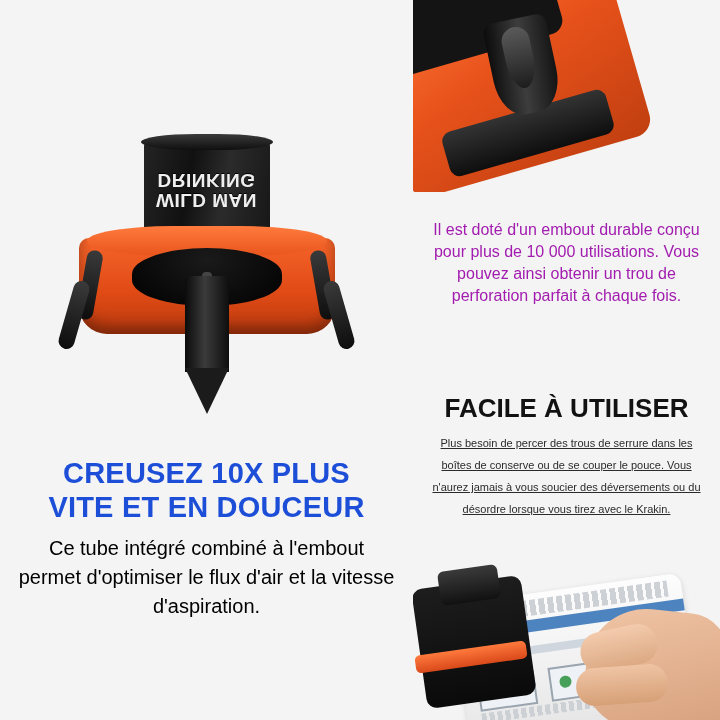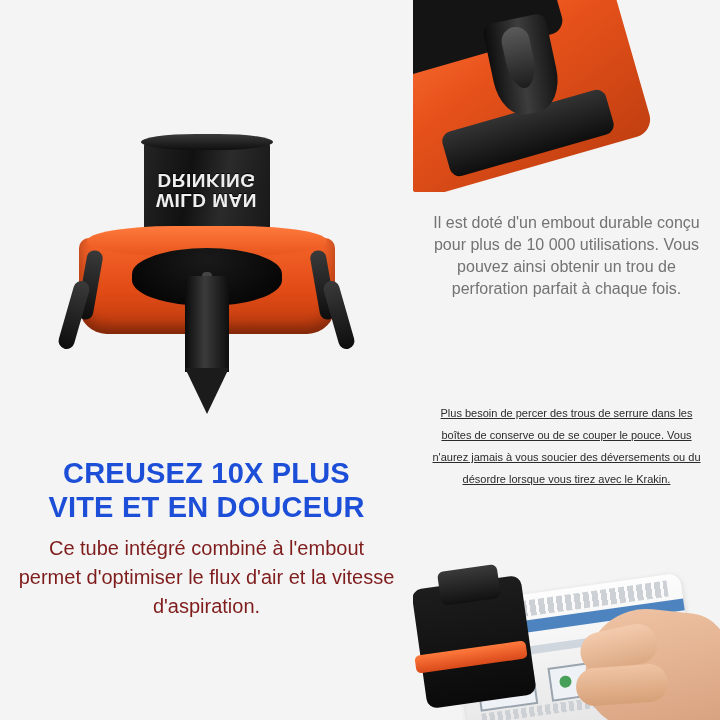--- a/index.html
+++ b/index.html
@@ -95,21 +95,21 @@
     border:5px solid #d8d8d8;border-radius:50%;transform:rotate(-25deg);
     border-left-color:transparent;border-top-color:#e4e4e4;
   }
 
   .left-caption{width:380px;text-align:center;margin-top:6px;}
   .left-title{
     font-weight:bold;font-size:29px;line-height:34px;color:#1d4ed8;
     letter-spacing:.2px;
   }
   .left-body{
-    margin-top:10px;font-size:20px;line-height:29px;color:#7f1d1d;
+    margin-top:10px;font-size:20px;line-height:29px;color:#000000;
   }
 
   
   .vline{
     position:absolute;left:413px;top:22px;width:1px;height:676px;background:#d6d6d6;
   }
   .hline1{position:absolute;left:434px;top:192px;width:268px;height:1px;background:#d6d6d6;}
   .hline2{position:absolute;left:434px;top:377px;width:268px;height:1px;background:#d6d6d6;}
 
   
@@ -133,21 +133,21 @@
     border-radius:10px 10px 40% 40%;transform:rotate(-12deg);
   }
   .tip-point:after{
     content:"";position:absolute;left:16px;top:8px;width:28px;height:62px;
     background:linear-gradient(180deg,#5a5a5a,#1d1d1d);border-radius:14px 14px 50% 50%;
   }
 
   
   .r-txt1{grid-column:2;grid-row:2;padding:18px 14px 0;text-align:center;}
   .r-title{font-weight:bold;font-size:26px;line-height:30px;color:#121212;letter-spacing:.2px;}
-  .r-body{margin-top:2px;font-size:16px;line-height:22px;color:#737373;}
+  .r-body{margin-top:9px;font-size:16px;line-height:22px;color:#a21caf;}
 
   
   .r-bottom{grid-column:2;grid-row:3;position:relative;padding-top:16px;text-align:center;overflow:hidden;}
   .r-title2{font-weight:bold;font-size:26px;line-height:30px;color:#121212;}
   .r-body2{margin-top:9px;font-size:11px;line-height:22px;color:#2b2b2b;padding:0 12px;text-decoration:underline;}
 
   .can-scene{position:absolute;left:0;bottom:0;width:307px;height:160px;overflow:hidden;}
   .can{
     position:absolute;left:48px;bottom:-18px;width:230px;height:150px;
     background:linear-gradient(180deg,#fdfdfd,#e4e4e4);
@@ -236,20 +236,21 @@
     <div class="tip-dark"></div>
     <div class="tip-collar"></div>
     <div class="tip-point"></div>
   </div>
 
   <div class="panel r-txt1">
     <div class="r-body">Il est doté d'un embout durable conçu pour plus de 10 000 utilisations. Vous pouvez ainsi obtenir un trou de perforation parfait à chaque fois.</div>
   </div>
 
   <div class="panel r-bottom">
+    <div class="r-title2">FACILE À UTILISER</div>
     <div class="r-body2">Plus besoin de percer des trous de serrure dans les boîtes de conserve ou de se couper le pouce. Vous n'aurez jamais à vous soucier des déversements ou du désordre lorsque vous tirez avec le Krakin.</div>
 
     <div class="can-scene">
       <div class="can">
         <div class="can-text"></div>
         <div class="can-stripe"></div>
         <div class="can-stripe2"></div>
         <div class="can-box"></div>
         <div class="can-box2"></div>
         <div class="dot red"></div>

